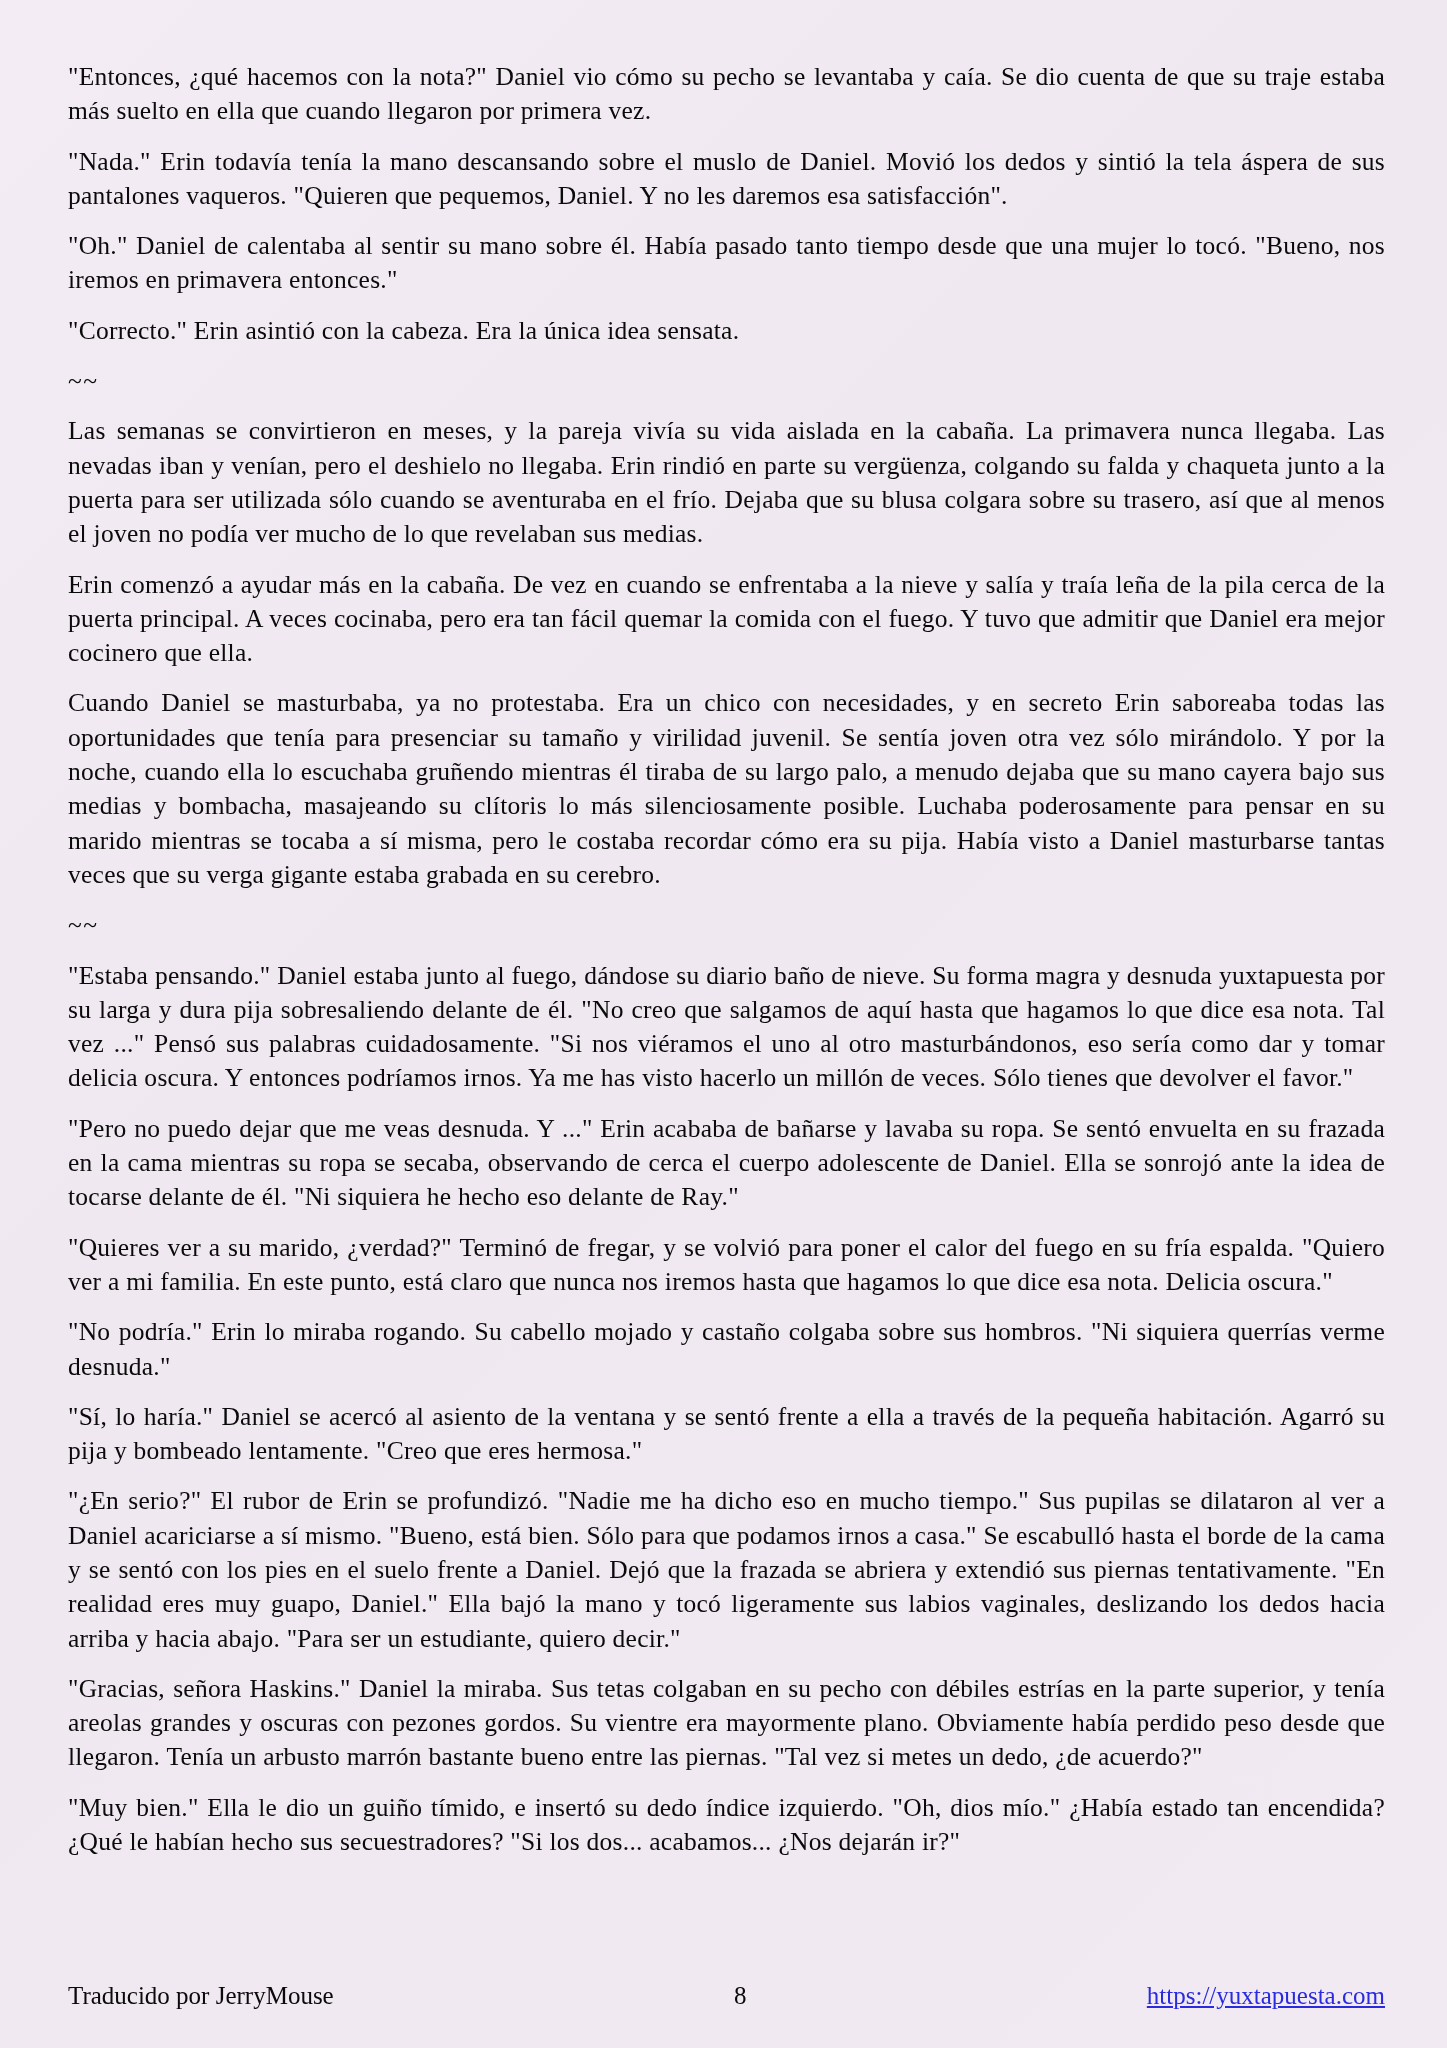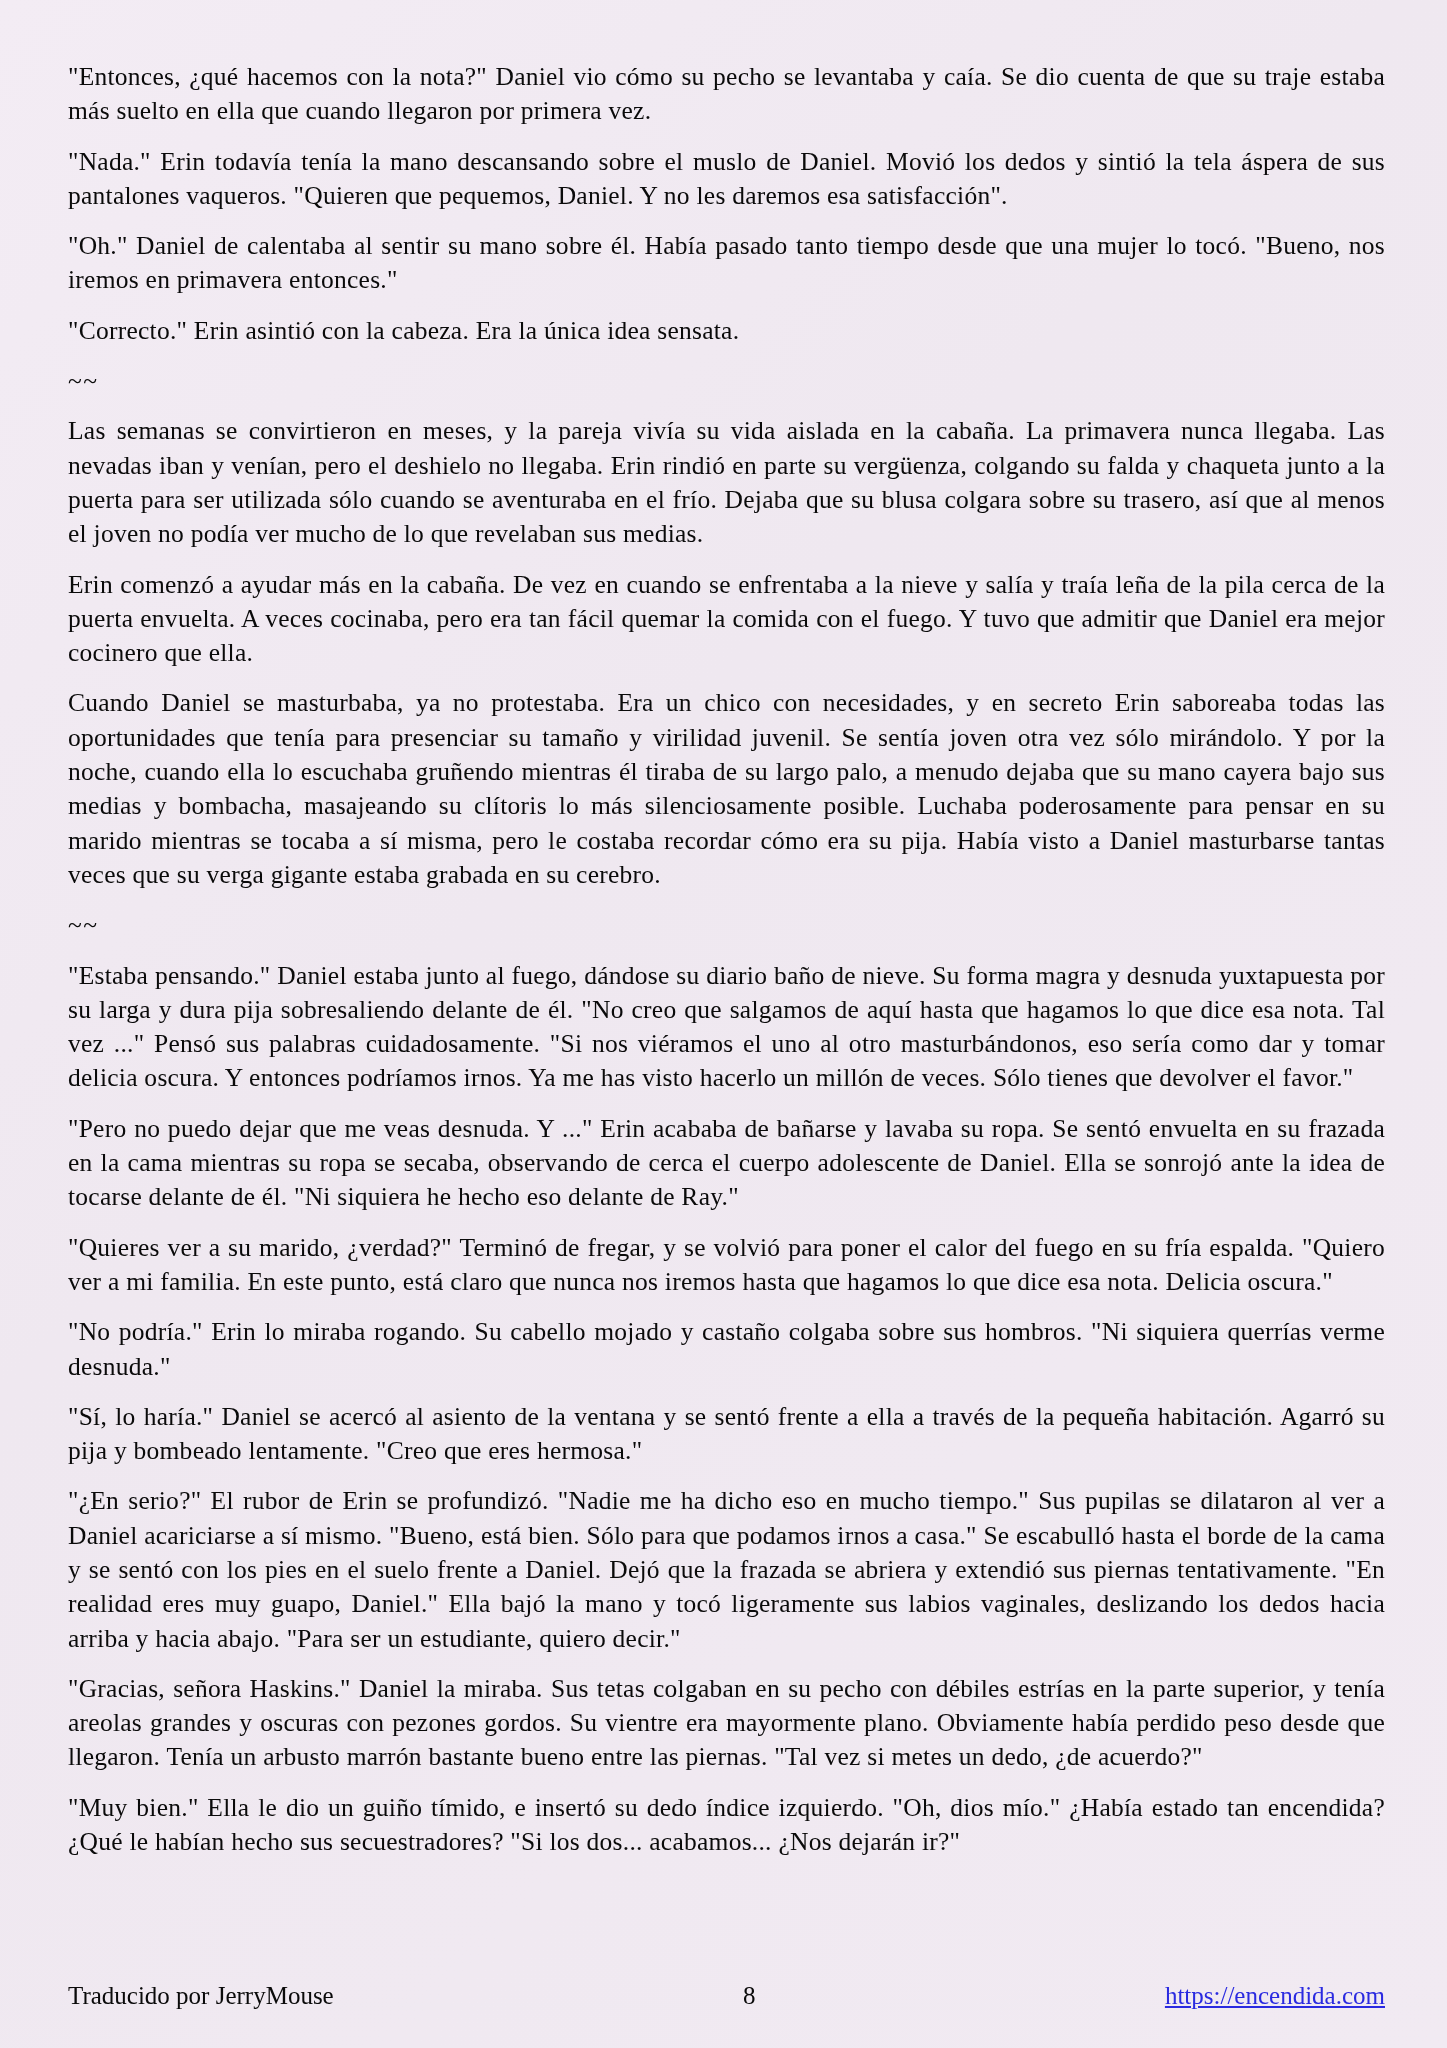--- a/index.html
+++ b/index.html
@@ -63,32 +63,32 @@
 
 <div class="page">
 
   <div class="body-text">
     <p>"Entonces, ¿qué hacemos con la nota?" Daniel vio cómo su pecho se levantaba y caía. Se dio cuenta de que su traje estaba más suelto en ella que cuando llegaron por primera vez.</p>
     <p>"Nada." Erin todavía tenía la mano descansando sobre el muslo de Daniel. Movió los dedos y sintió la tela áspera de sus pantalones vaqueros. "Quieren que pequemos, Daniel. Y no les daremos esa satisfacción".</p>
     <p>"Oh." Daniel de calentaba al sentir su mano sobre él. Había pasado tanto tiempo desde que una mujer lo tocó. "Bueno, nos iremos en primavera entonces."</p>
     <p>"Correcto." Erin asintió con la cabeza. Era la única idea sensata.</p>
     <p class="sep">~~</p>
     <p>Las semanas se convirtieron en meses, y la pareja vivía su vida aislada en la cabaña. La primavera nunca llegaba. Las nevadas iban y venían, pero el deshielo no llegaba. Erin rindió en parte su vergüenza, colgando su falda y chaqueta junto a la puerta para ser utilizada sólo cuando se aventuraba en el frío. Dejaba que su blusa colgara sobre su trasero, así que al menos el joven no podía ver mucho de lo que revelaban sus medias.</p>
-    <p>Erin comenzó a ayudar más en la cabaña. De vez en cuando se enfrentaba a la nieve y salía y traía leña de la pila cerca de la puerta envuelta. A veces cocinaba, pero era tan fácil quemar la comida con el fuego. Y tuvo que admitir que Daniel era mejor cocinero que ella.</p>
+    <p>Erin comenzó a ayudar más en la cabaña. De vez en cuando se enfrentaba a la nieve y salía y traía leña de la pila cerca de la puerta principal. A veces cocinaba, pero era tan fácil quemar la comida con el fuego. Y tuvo que admitir que Daniel era mejor cocinero que ella.</p>
     <p>Cuando Daniel se masturbaba, ya no protestaba. Era un chico con necesidades, y en secreto Erin saboreaba todas las oportunidades que tenía para presenciar su tamaño y virilidad juvenil. Se sentía joven otra vez sólo mirándolo. Y por la noche, cuando ella lo escuchaba gruñendo mientras él tiraba de su largo palo, a menudo dejaba que su mano cayera bajo sus medias y bombacha, masajeando su clítoris lo más silenciosamente posible. Luchaba poderosamente para pensar en su marido mientras se tocaba a sí misma, pero le costaba recordar cómo era su pija. Había visto a Daniel masturbarse tantas veces que su verga gigante estaba grabada en su cerebro.</p>
     <p class="sep">~~</p>
     <p>"Estaba pensando." Daniel estaba junto al fuego, dándose su diario baño de nieve. Su forma magra y desnuda yuxtapuesta por su larga y dura pija sobresaliendo delante de él. "No creo que salgamos de aquí hasta que hagamos lo que dice esa nota. Tal vez ..." Pensó sus palabras cuidadosamente. "Si nos viéramos el uno al otro masturbándonos, eso sería como dar y tomar delicia oscura. Y entonces podríamos irnos. Ya me has visto hacerlo un millón de veces. Sólo tienes que devolver el favor."</p>
     <p>"Pero no puedo dejar que me veas desnuda. Y ..." Erin acababa de bañarse y lavaba su ropa. Se sentó envuelta en su frazada en la cama mientras su ropa se secaba, observando de cerca el cuerpo adolescente de Daniel. Ella se sonrojó ante la idea de tocarse delante de él. "Ni siquiera he hecho eso delante de Ray."</p>
     <p>"Quieres ver a su marido, ¿verdad?" Terminó de fregar, y se volvió para poner el calor del fuego en su fría espalda. "Quiero ver a mi familia. En este punto, está claro que nunca nos iremos hasta que hagamos lo que dice esa nota. Delicia oscura."</p>
     <p>"No podría." Erin lo miraba rogando. Su cabello mojado y castaño colgaba sobre sus hombros. "Ni siquiera querrías verme desnuda."</p>
     <p>"Sí, lo haría." Daniel se acercó al asiento de la ventana y se sentó frente a ella a través de la pequeña habitación. Agarró su pija y bombeado lentamente. "Creo que eres hermosa."</p>
     <p>"¿En serio?" El rubor de Erin se profundizó. "Nadie me ha dicho eso en mucho tiempo." Sus pupilas se dilataron al ver a Daniel acariciarse a sí mismo. "Bueno, está bien. Sólo para que podamos irnos a casa." Se escabulló hasta el borde de la cama y se sentó con los pies en el suelo frente a Daniel. Dejó que la frazada se abriera y extendió sus piernas tentativamente. "En realidad eres muy guapo, Daniel." Ella bajó la mano y tocó ligeramente sus labios vaginales, deslizando los dedos hacia arriba y hacia abajo. "Para ser un estudiante, quiero decir."</p>
     <p>"Gracias, señora Haskins." Daniel la miraba. Sus tetas colgaban en su pecho con débiles estrías en la parte superior, y tenía areolas grandes y oscuras con pezones gordos. Su vientre era mayormente plano. Obviamente había perdido peso desde que llegaron. Tenía un arbusto marrón bastante bueno entre las piernas. "Tal vez si metes un dedo, ¿de acuerdo?"</p>
     <p>"Muy bien." Ella le dio un guiño tímido, e insertó su dedo índice izquierdo. "Oh, dios mío." ¿Había estado tan encendida? ¿Qué le habían hecho sus secuestradores? "Si los dos... acabamos... ¿Nos dejarán ir?"</p>
   </div>
 
   <div class="footer">
     <div class="footer-left">Traducido por JerryMouse</div>
     <div class="footer-center">8</div>
-    <div class="footer-right">https://encendida.com</div>
+    <div class="footer-right">https://yuxtapuesta.com</div>
   </div>
 
 </div>
 
 </body></html>

